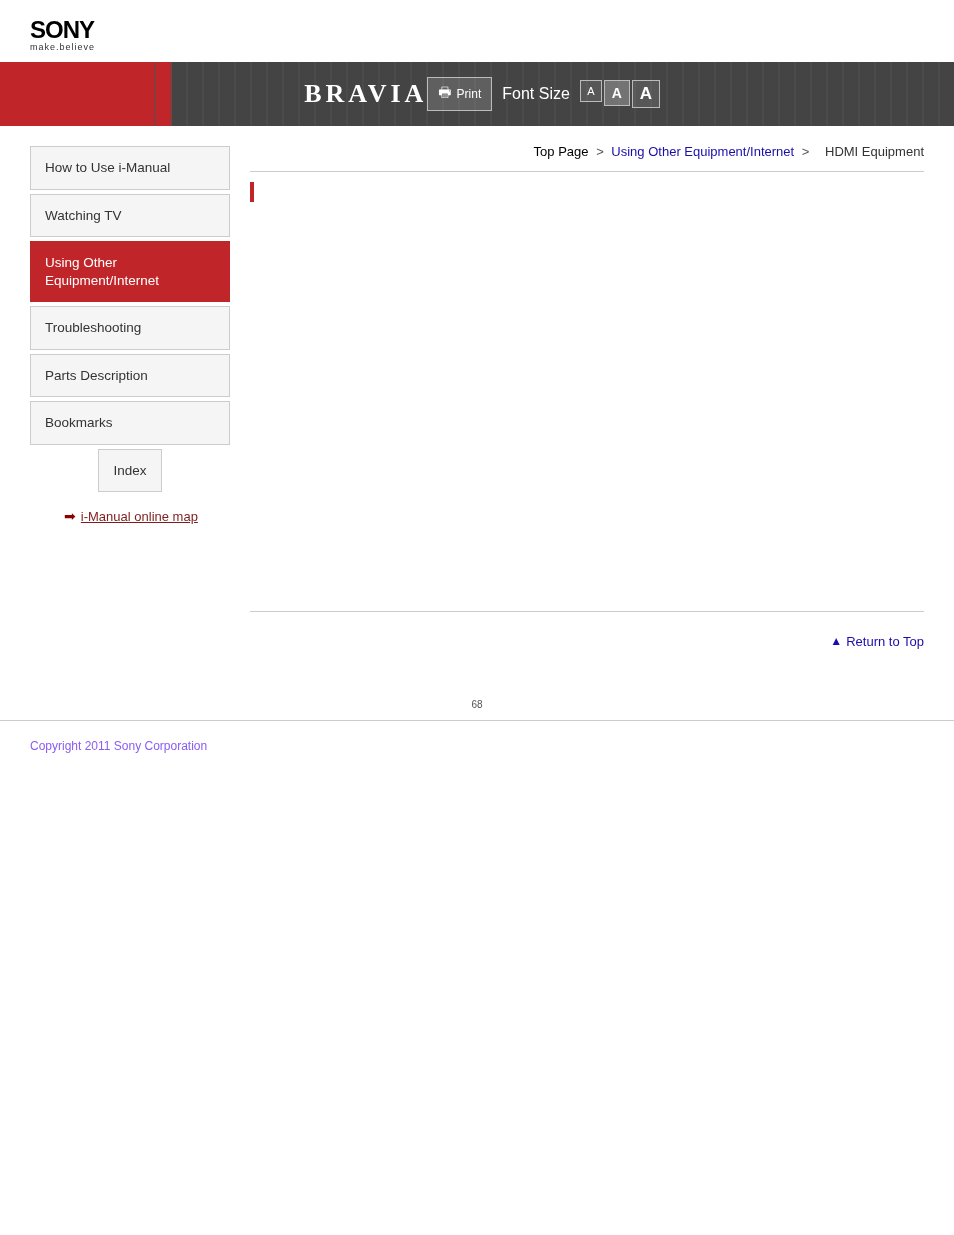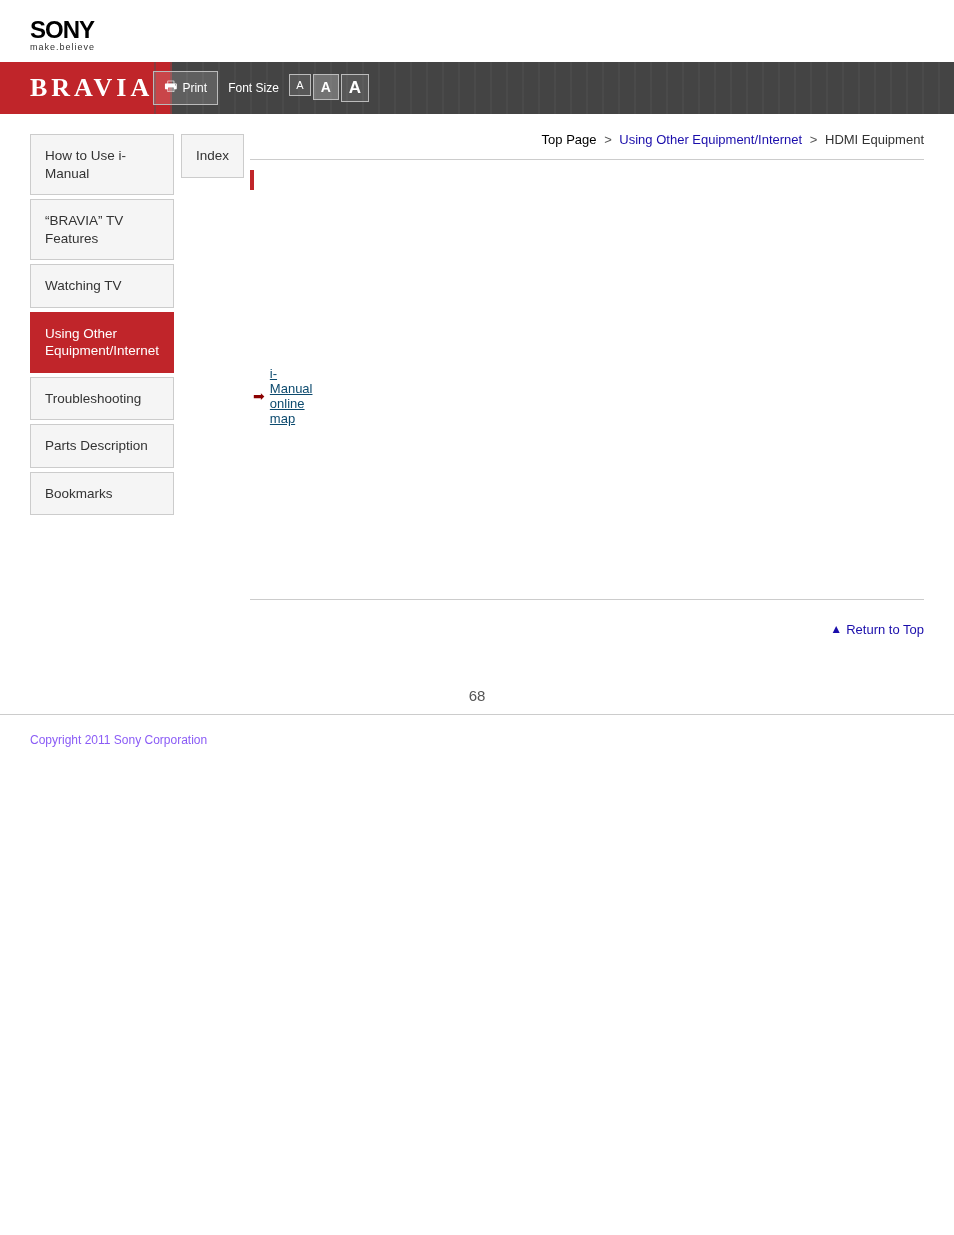--- a/index.html
+++ b/index.html
@@ -25,24 +25,24 @@
     }
     #logo-sony .tagline {
       font-size: 9px;
       color: #333;
       letter-spacing: 1px;
     }
 
     
     #bravia-banner {
       background: linear-gradient(to right, #c0252a 0%, #c0252a 18%, #444 18%, #444 100%);
-      height: 52px;
-      display: flex;
-      align-items: center;
-      justify-content: flex-start;
+      height: 64px;
+      display: flex;
+      align-items: center;
+      justify-content: center;
       padding: 0 20px;
       position: relative;
       overflow: hidden;
     }
     #bravia-banner::after {
       content: '';
       position: absolute;
       top: 0; left: 140px; right: 0; bottom: 0;
       background: repeating-linear-gradient(
         90deg,
@@ -77,21 +77,21 @@
       cursor: pointer;
       display: flex;
       align-items: center;
       gap: 5px;
     }
     #print-icon-unicode {
       font-size: 14px;
     }
     #font-size-label {
       color: #fff;
-      font-size: 12px;
+      font-size: 16px;
     }
     #font-size-buttons {
       display: flex;
       gap: 2px;
     }
     .font-size-btn {
       border: 1px solid #bbb;
       background: rgba(255,255,255,0.1);
       color: #fff;
       cursor: pointer;
@@ -108,21 +108,23 @@
       display: flex;
       padding: 0;
     }
 
     
     #sidebar {
       width: 240px;
       min-width: 240px;
       padding: 20px 10px 20px 30px;
       display: flex;
-      gap: 7px;
+      flex-direction: column;
+      gap: 0;
+      align-items: center;
     }
     .sidebar-item {
       border: 1px solid #ccc;
       padding: 12px 14px;
       margin-bottom: 4px;
       cursor: pointer;
       font-size: 13.5px;
       color: #333;
       background: #f5f5f5;
       line-height: 1.3;
@@ -164,21 +166,21 @@
       font-size: 13px;
       padding: 8px 0 12px 0;
       color: #333;
     }
     #breadcrumb a {
       color: #1a0dab;
       text-decoration: none;
       cursor: pointer;
     }
     #breadcrumb .separator { color: #555; margin: 0 4px; }
-    #breadcrumb .current { color: #333; }
+    #breadcrumb .current { color: #333; margin-left: 8px; }
 
     
     #page-content {
       border-top: 1px solid #ccc;
       padding-top: 10px;
       min-height: 400px;
     }
     #content-left-bar {
       display: inline-block;
       width: 4px;
@@ -214,21 +216,21 @@
       border-top: 1px solid #ccc;
       padding: 18px 30px;
       color: #8b5cf6;
       font-size: 12px;
     }
 
     
     #page-number {
       text-align: center;
       color: #555;
-      font-size: 15px;
+      font-size: 10px;
       padding: 20px 0 10px 0;
     }
   </style>
 </head>
 <body>
 
 <div id="logo-area">
   <div id="logo-sony">
     <span class="sony-text">SONY</span>
     <span class="tagline">make.believe</span>
@@ -250,33 +252,32 @@
     </div>
   </div>
 </div>
 
 <div id="main-container">
 
   <div id="sidebar">
     <div id="sidebar-nav-items">
 
     <div class="sidebar-item">How to Use i-Manual</div>
-        <div class="sidebar-item">“BRAVIA” TV Features</div>
         <div class="sidebar-item">Watching TV</div>
         <div class="sidebar-item active">Using Other Equipment/Internet</div>
         <div class="sidebar-item">Troubleshooting</div>
         <div class="sidebar-item">Parts Description</div>
         <div class="sidebar-item">Bookmarks</div>
       </div>
     <div id="sidebar-index-group">
       <div class="sidebar-item">Index</div>
     </div>
     <div id="sidebar-online-map">
       <span id="online-map-arrow" style="color: rgb(139, 0, 0);">➡</span>
-      <span id="online-map-link" style="color: #0c4a6e;">i-Manual online map</span>
+      <span id="online-map-link" style="color: #7f1d1d;">i-Manual online map</span>
     </div>
   </div>
 
   <div id="content-area">
 
     <div id="breadcrumb">
       <a style="color: #000000; text-decoration: none;">Top Page</a>
       <span class="separator">&gt;</span>
       <a style="color: rgb(26, 13, 171); text-decoration: none;">Using Other Equipment/Internet</a>
       <span class="separator">&gt;</span>

